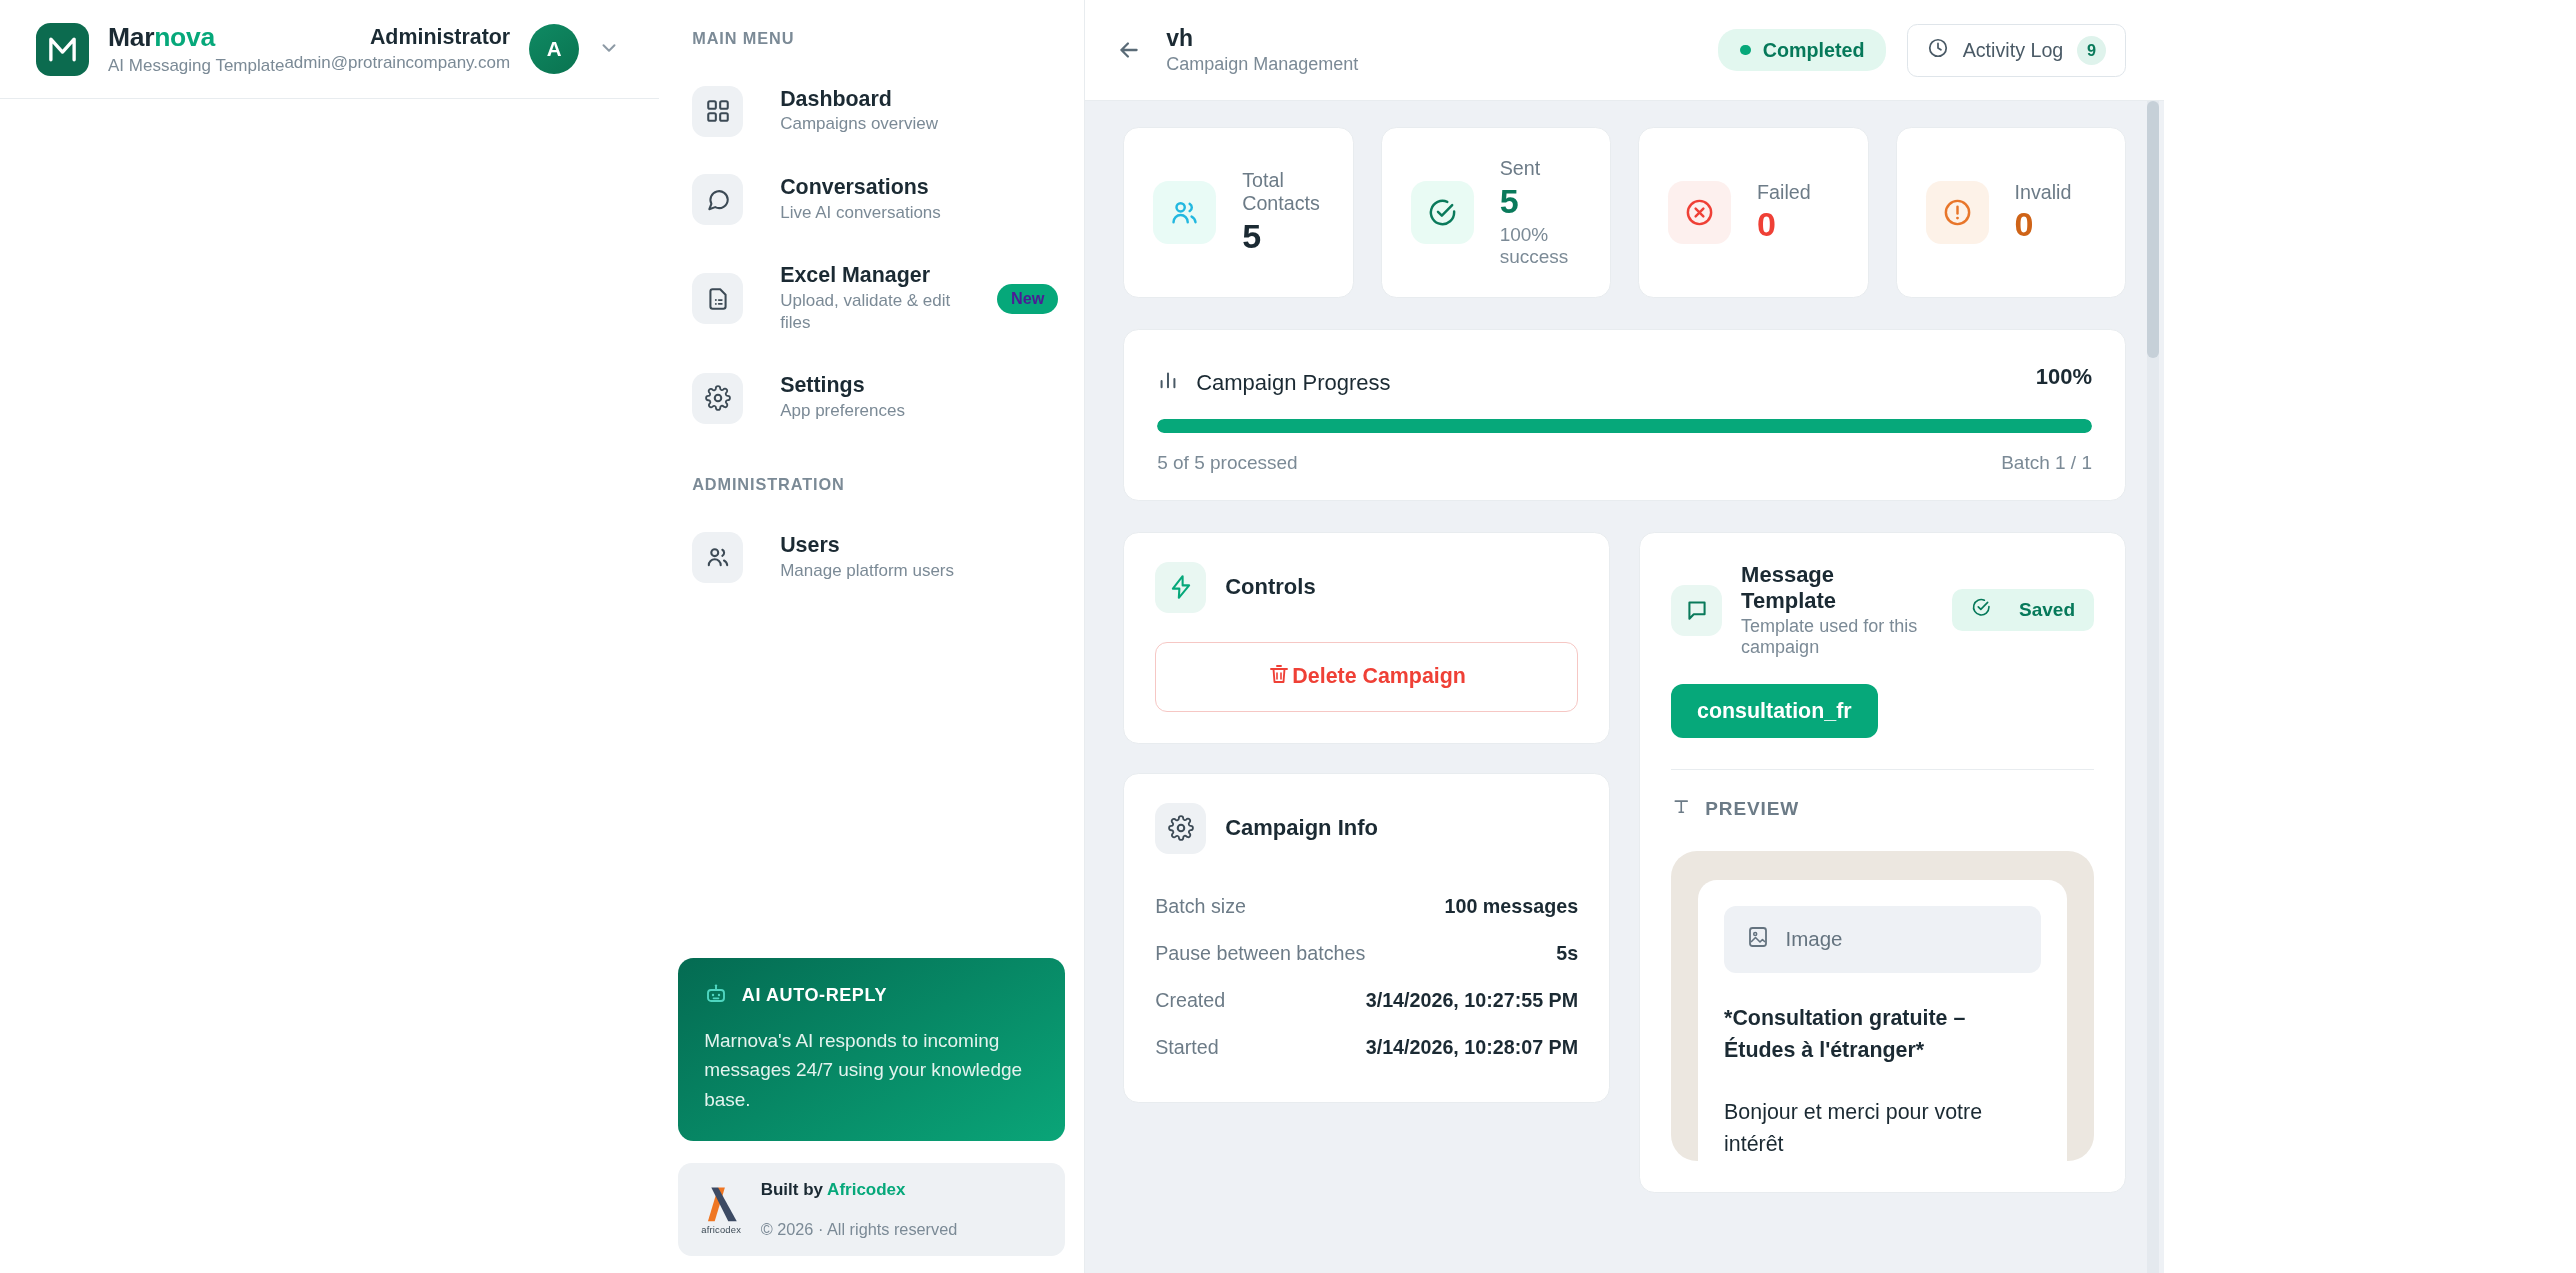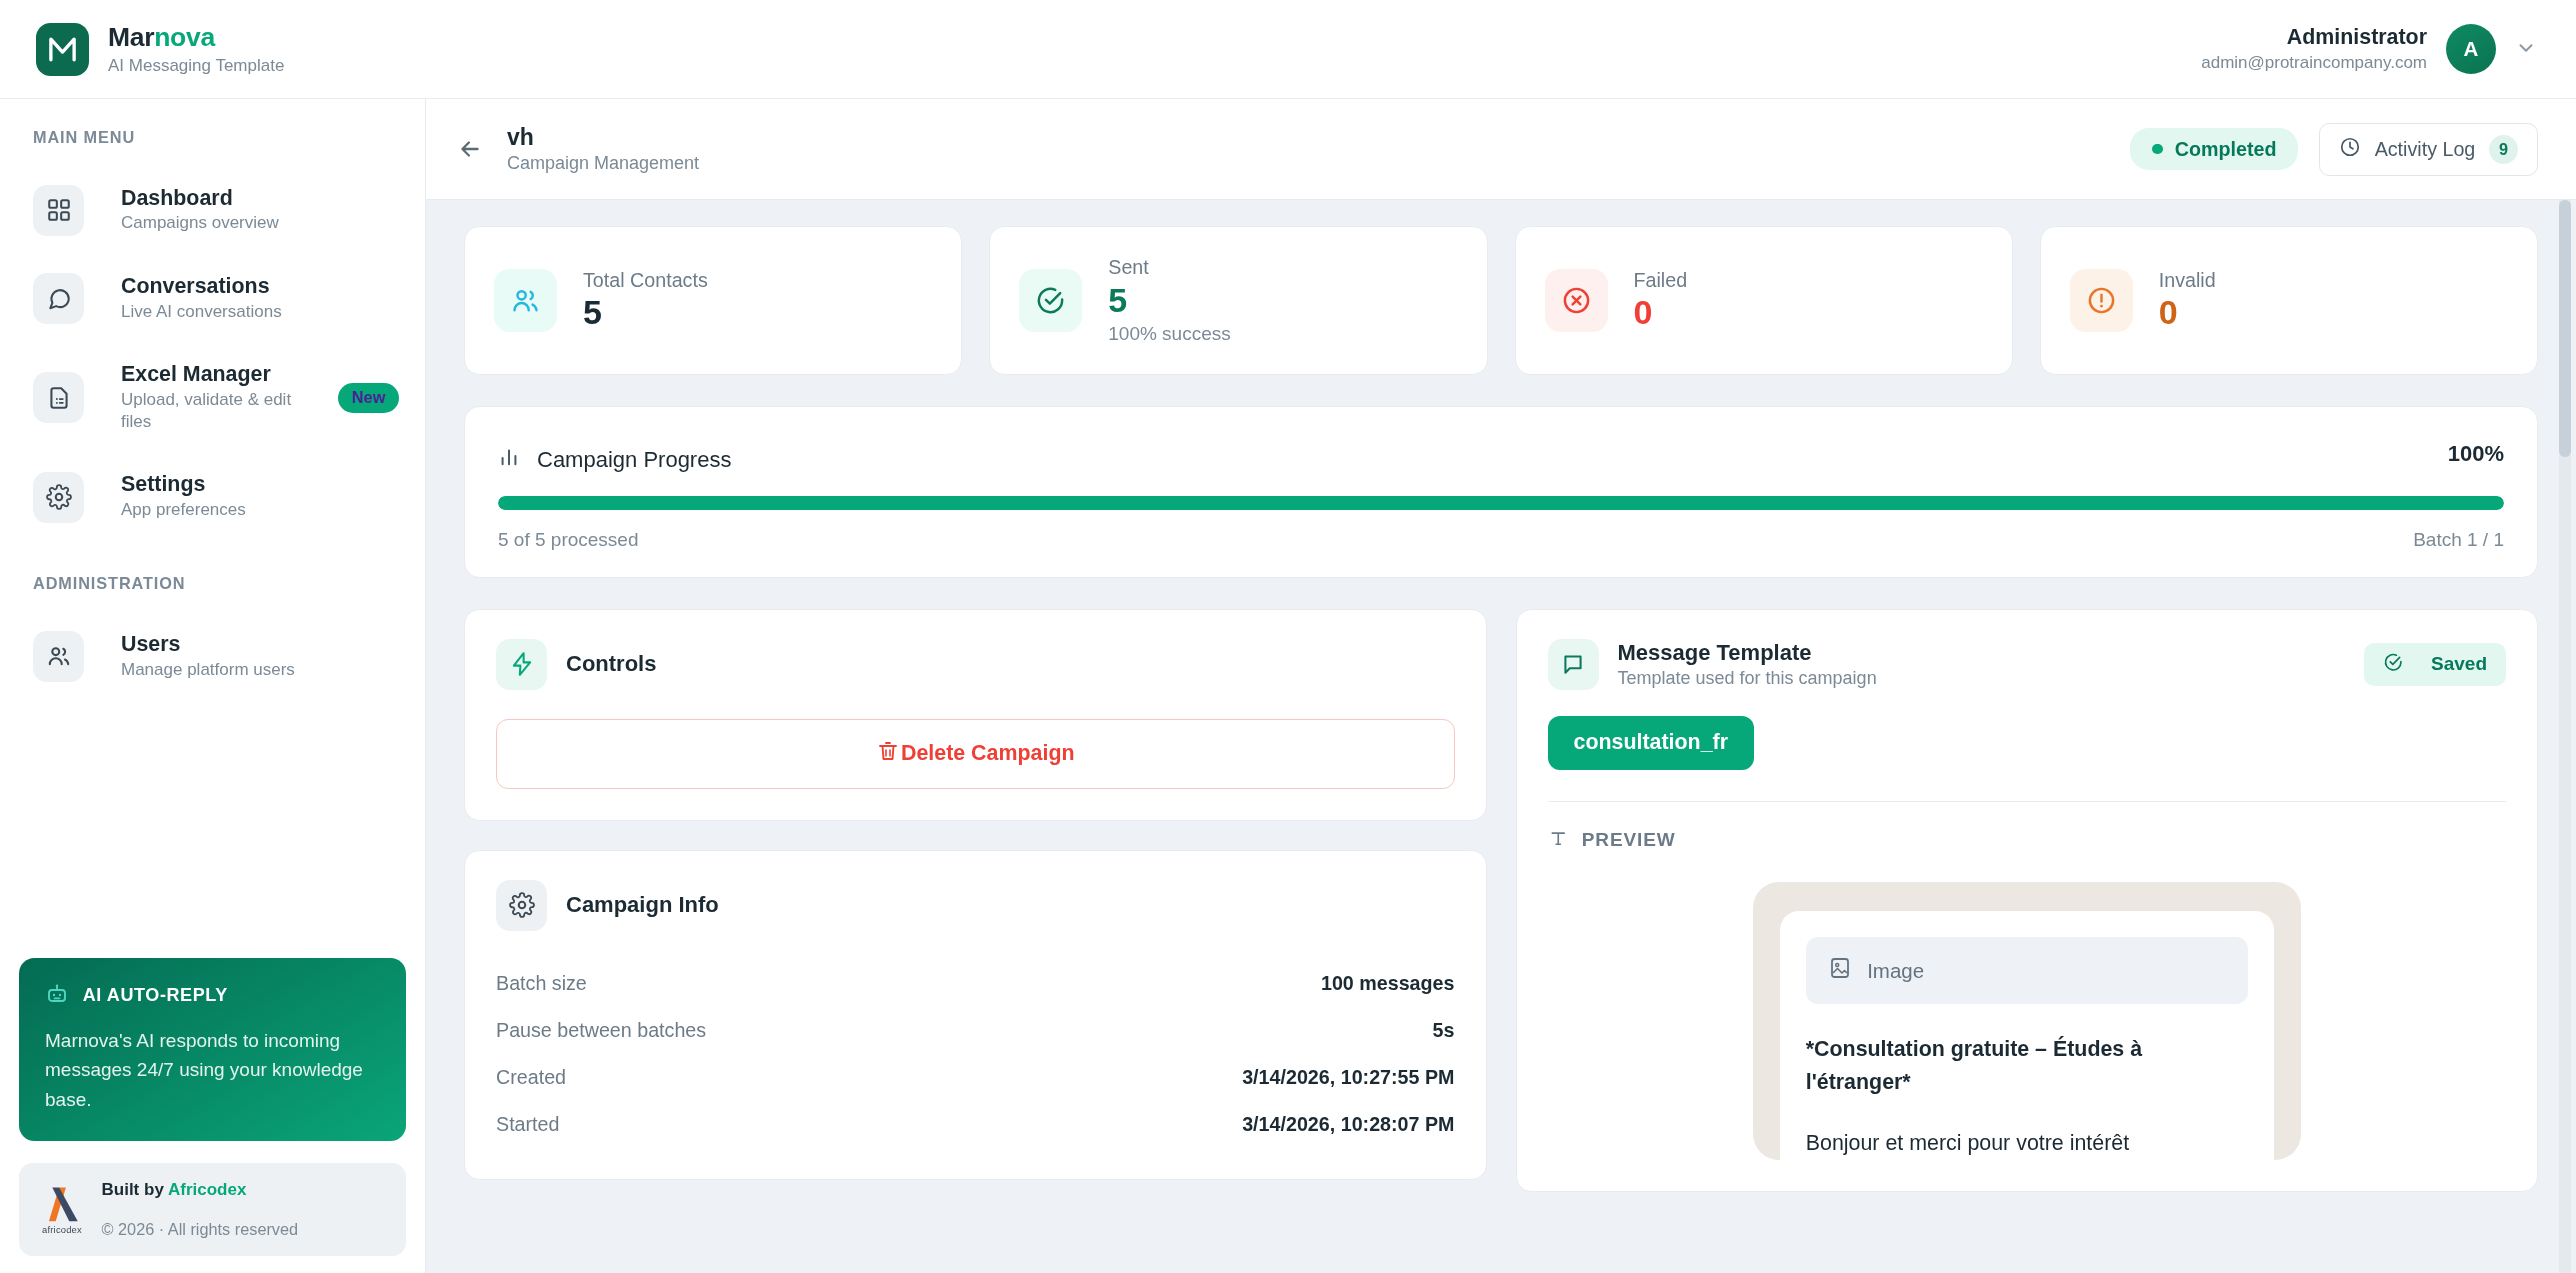--- a/index.html
+++ b/index.html
@@ -2,21 +2,21 @@
 <html style="font-size:13.7px"><head>
 <meta charset="utf-8">
 <style>
   * { box-sizing: border-box; margin: 0; padding: 0; }
   html, body {
     width: 2576px; height: 1273px;
     font-family: "Liberation Sans", sans-serif;
     background: #ffffff;
     overflow: hidden;
   }
-  .app { display: flex; flex-direction: column; width: 2576px; height: 1273px; }
+  .app { display: flex; flex-direction: row; width: 2164px; height: 1273px; }
 
   
   .topbar {
     height: 99px; min-height: 99px; background: #ffffff;
     border-bottom: 0.9px solid #e8ecef;
     display: flex; align-items: center; justify-content: space-between;
     padding: 0 39px 0 36px;
   }
   .brand { display: flex; align-items: center; gap: 19px; }
   .logo-sq {

